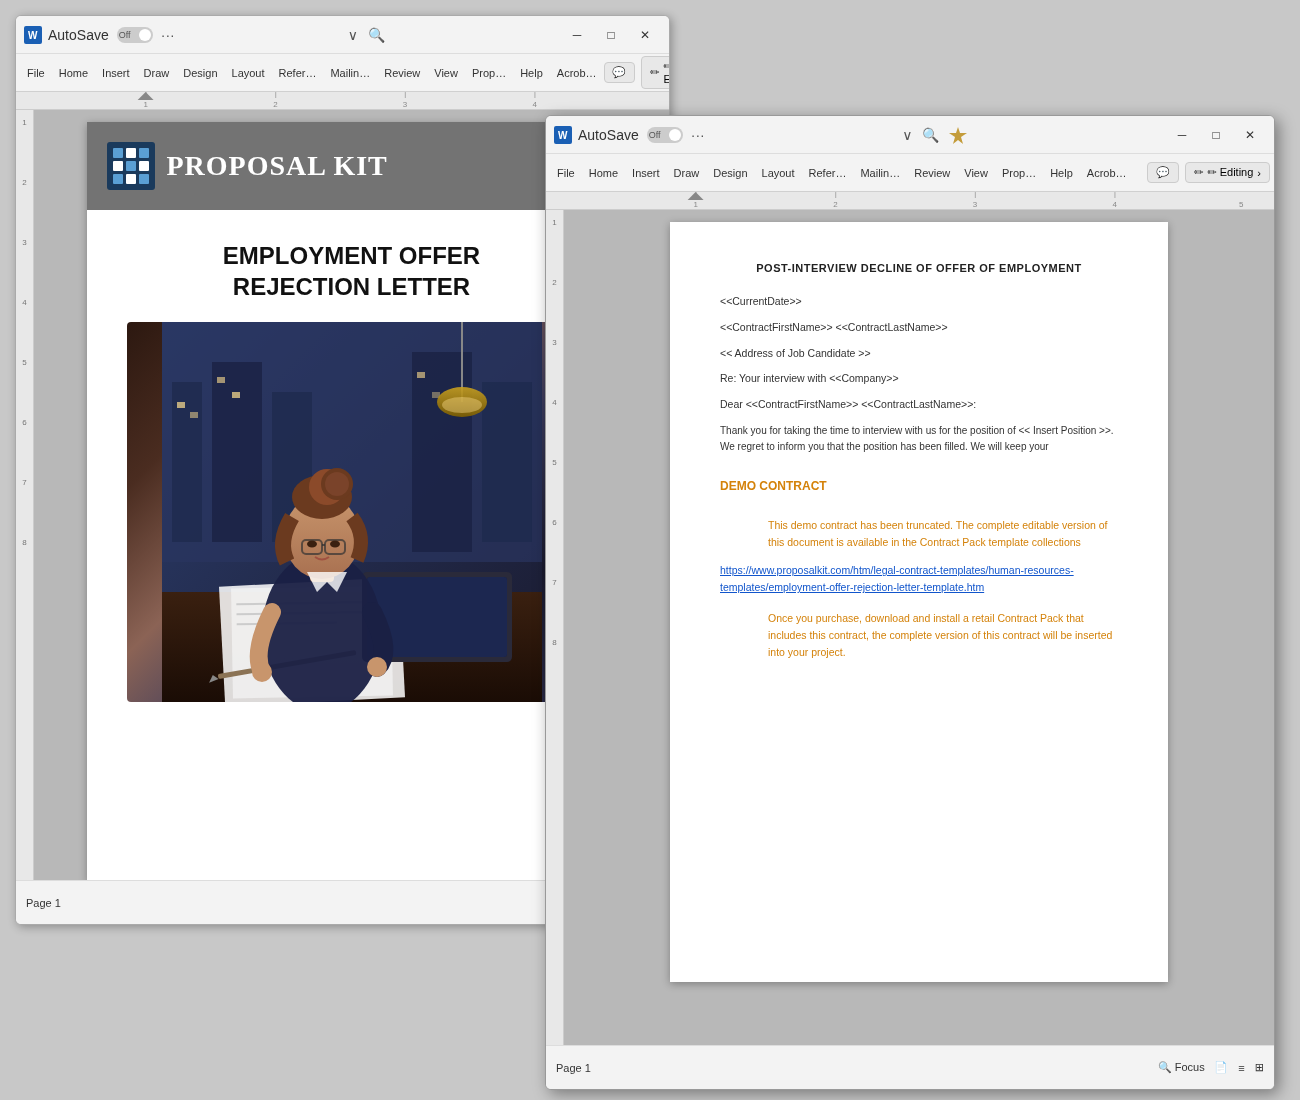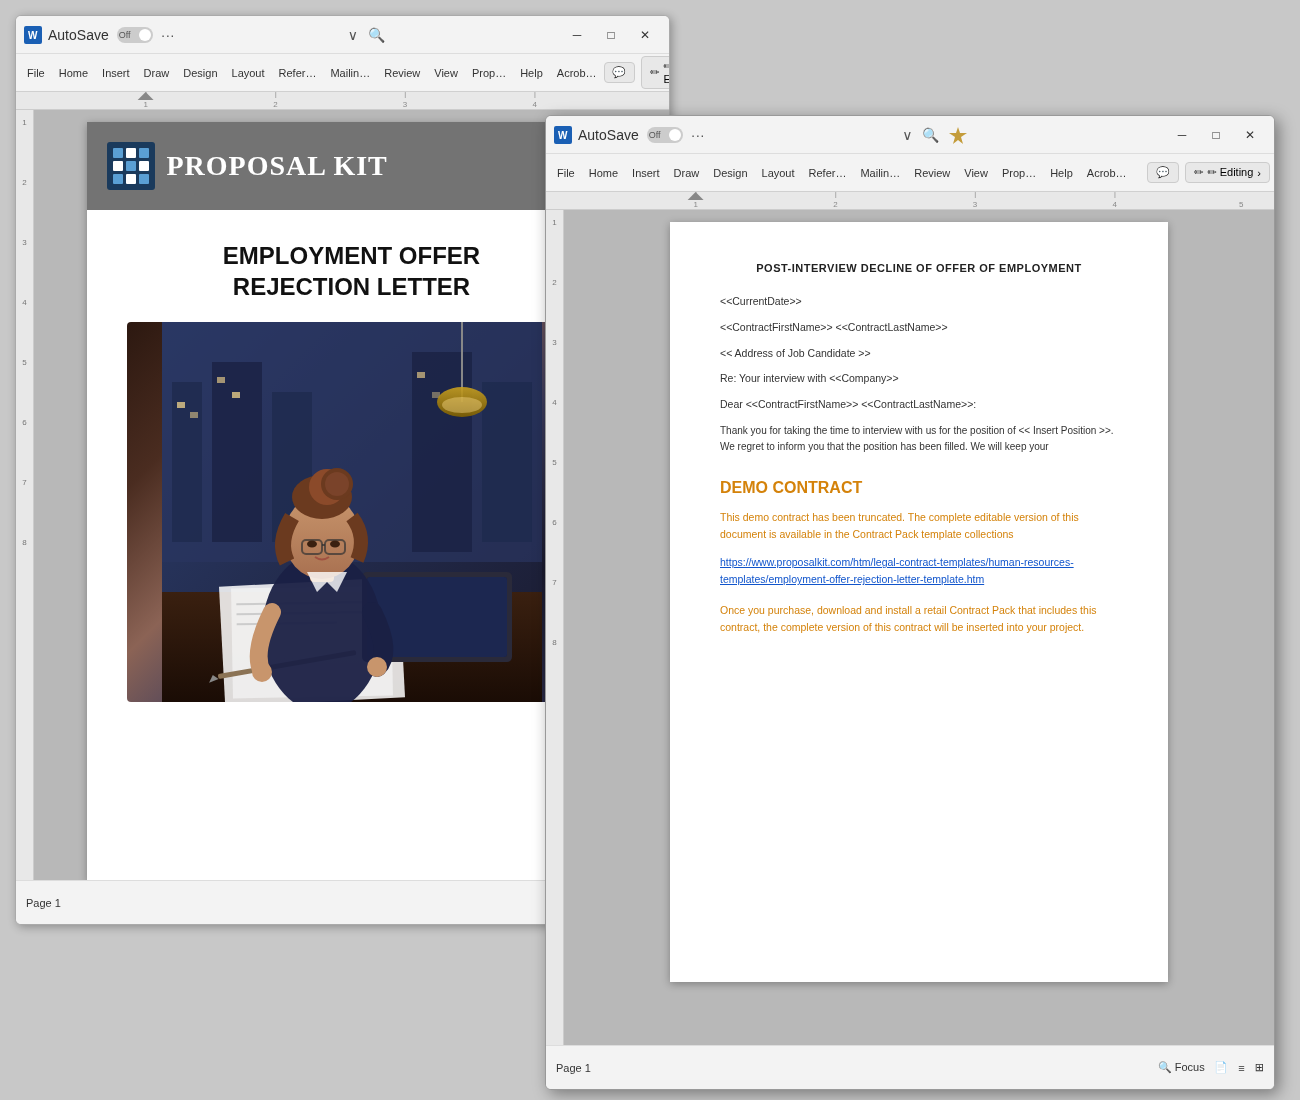--- a/index.html
+++ b/index.html
@@ -286,31 +286,32 @@
     }
 
     .letter-body {
       font-size: 10px;
       color: #333;
       line-height: 1.6;
       margin-bottom: 8px;
     }
 
     .demo-title {
-      font-size: 16px;
+      font-size: 12px;
       font-weight: bold;
       color: #d4820a;
-      margin: 24px 0 12px;
+      margin: 24px 0 24px;
     }
 
     .demo-text {
       font-size: 10.5px;
       color: #d4820a;
       line-height: 1.6;
       margin-bottom: 12px;
+      margin-left: 48px;
     }
 
     .demo-link {
       font-size: 10.5px;
       color: #1155cc;
       text-decoration: underline;
       margin-bottom: 14px;
       display: block;
       line-height: 1.6;
     }

